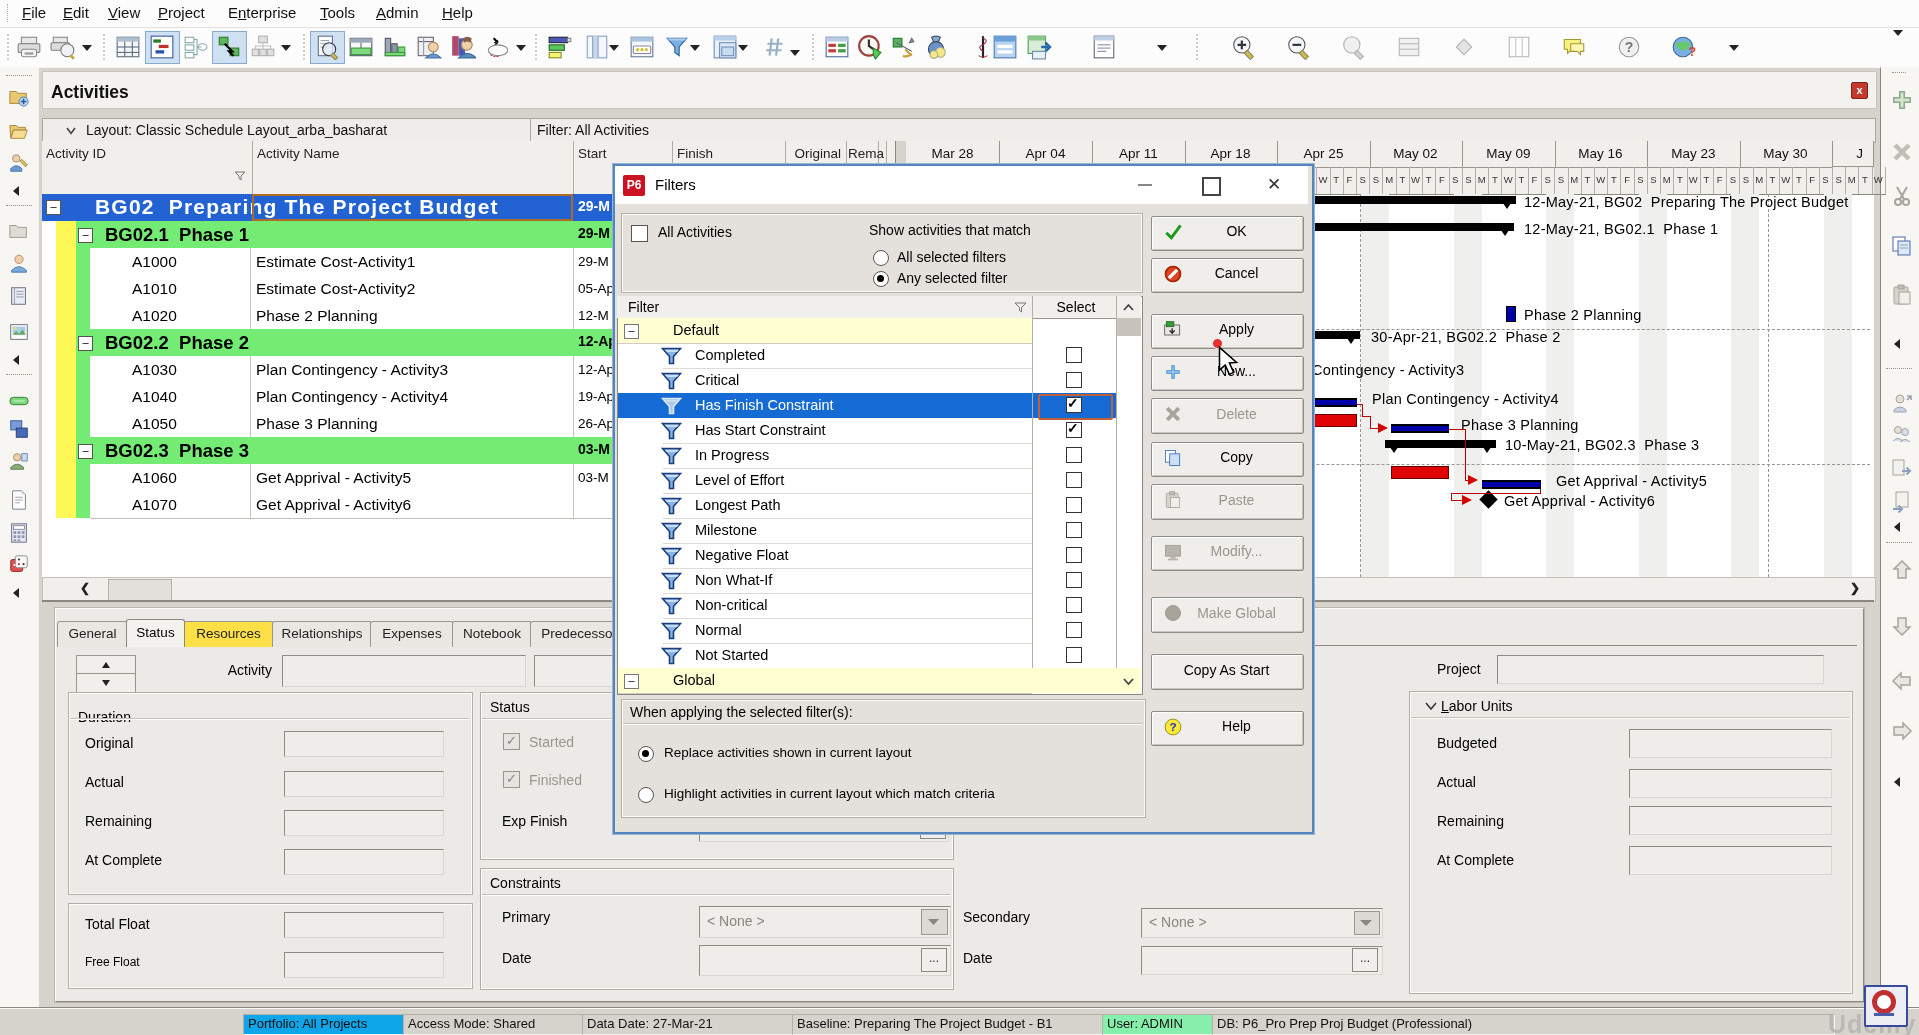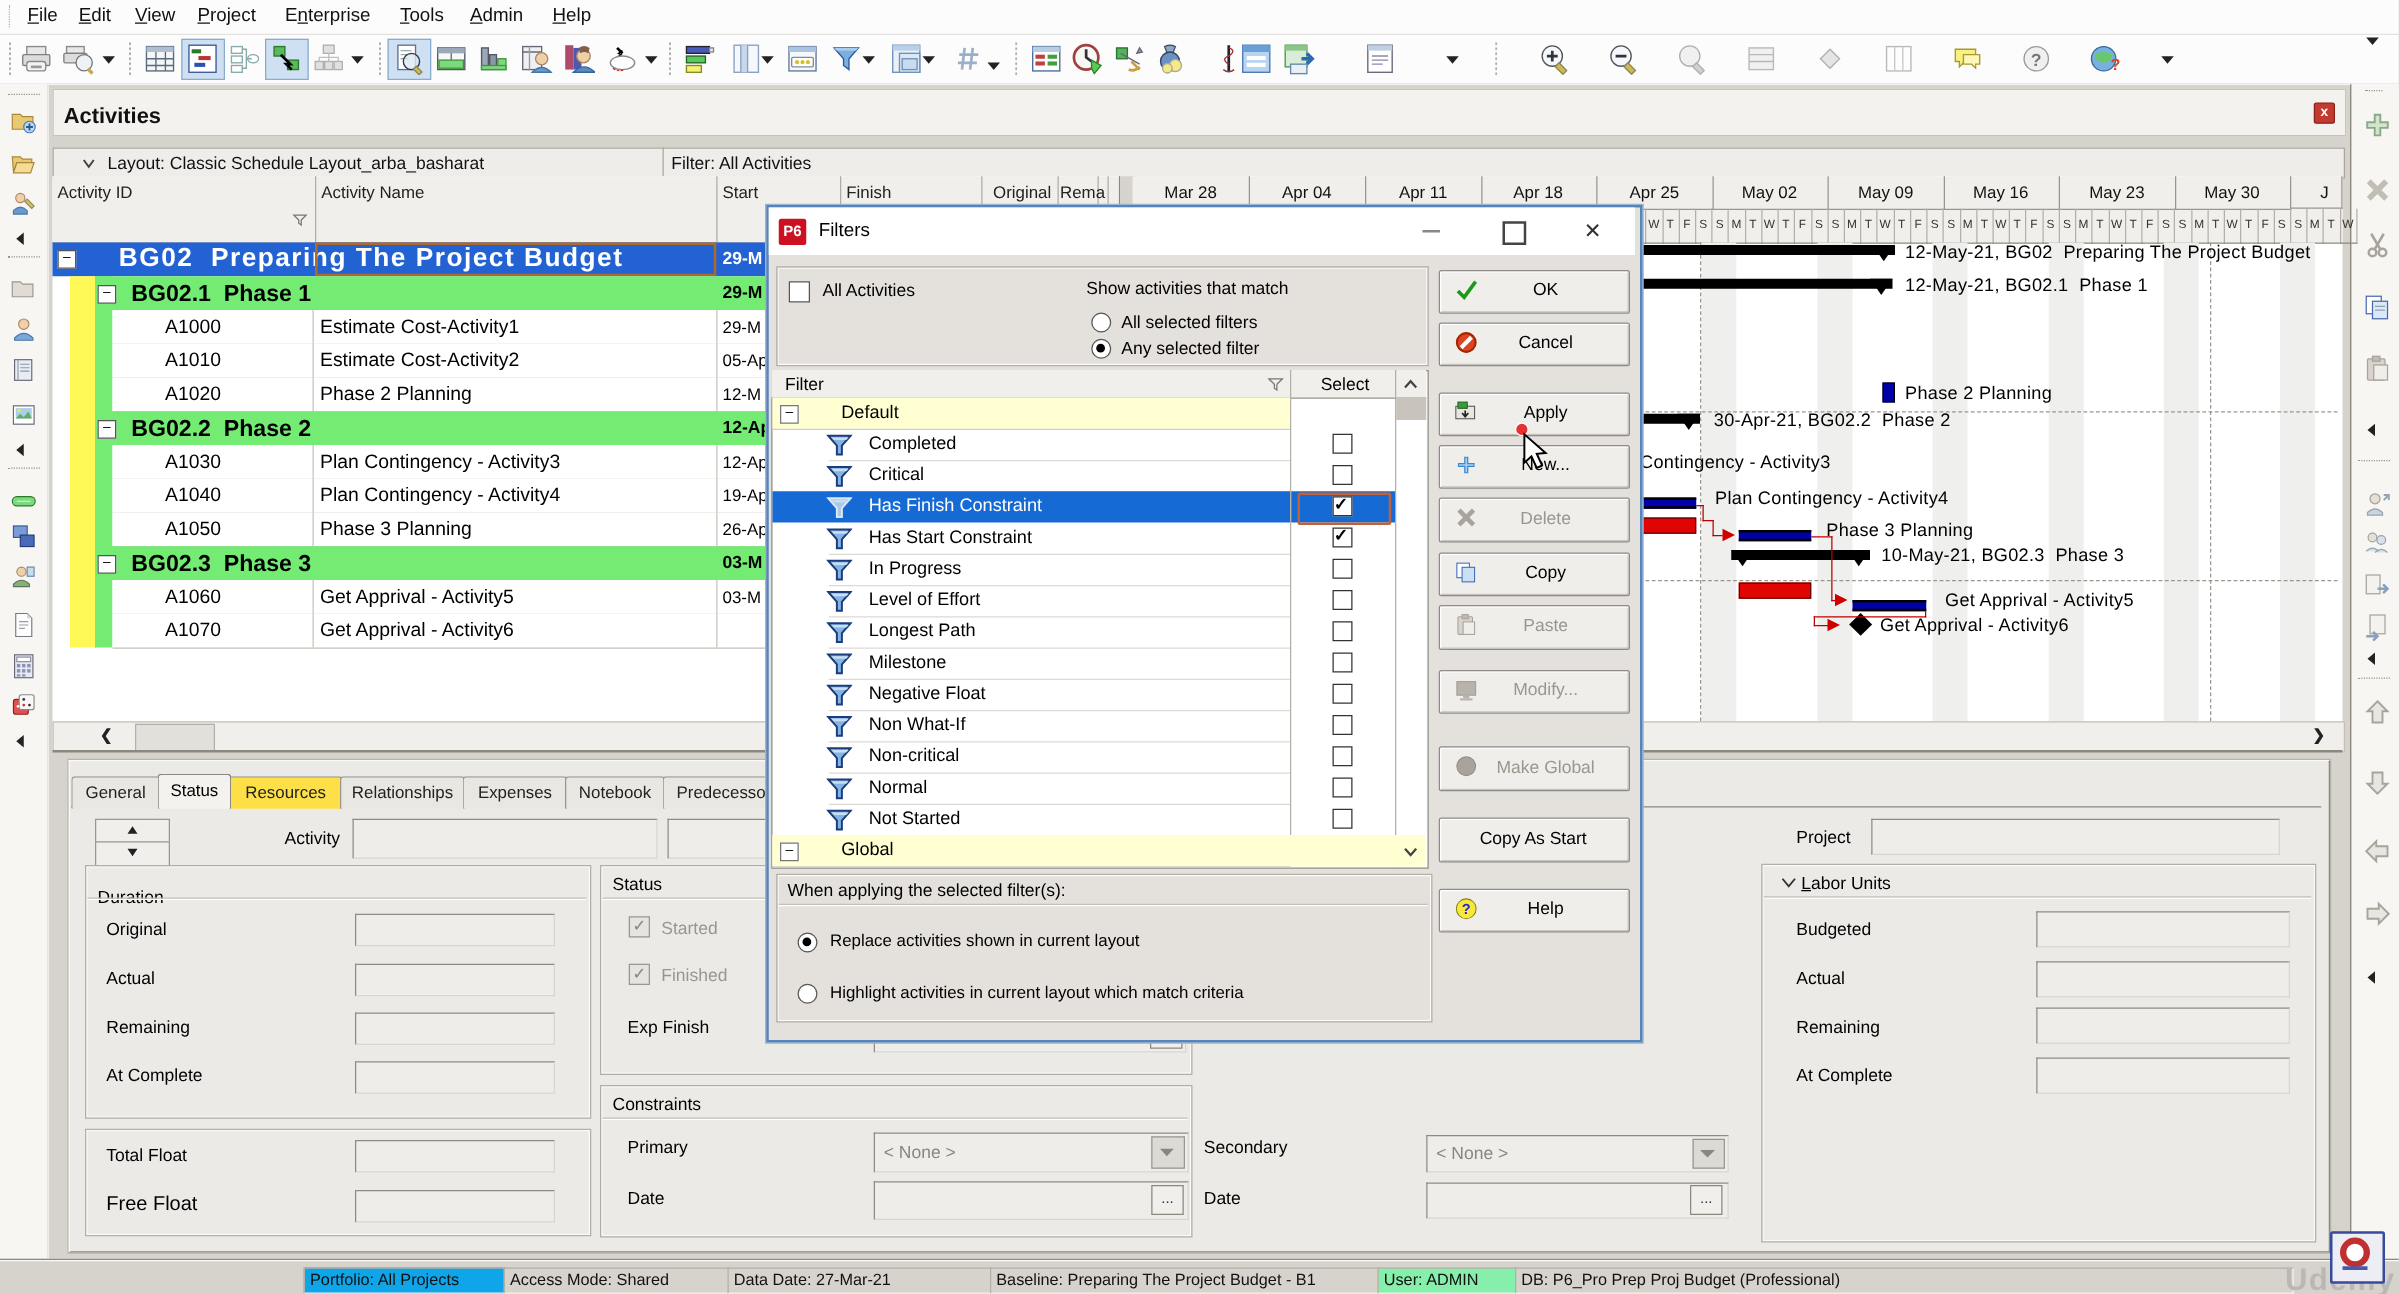--- a/index.html
+++ b/index.html
@@ -698,21 +698,21 @@
 <div class="a inset" style="left:284px;top:731px;width:158px;height:24px;"></div>
 <div class="a" style="left:85px;top:774px;font-size:14px;color:#000;">Actual</div>
 <div class="a inset" style="left:284px;top:771px;width:158px;height:24px;"></div>
 <div class="a" style="left:85px;top:813px;font-size:14px;color:#000;">Remaining</div>
 <div class="a inset" style="left:284px;top:810px;width:158px;height:24px;"></div>
 <div class="a" style="left:85px;top:852px;font-size:14px;color:#000;">At Complete</div>
 <div class="a inset" style="left:284px;top:849px;width:158px;height:24px;"></div>
 <div class="a gbox" style="left:68px;top:903px;width:403px;height:84px;"></div>
 <div class="a" style="left:85px;top:916px;font-size:14px;color:#000;">Total Float</div>
 <div class="a inset" style="left:284px;top:912px;width:158px;height:24px;"></div>
-<div class="a" style="left:85px;top:955px;font-size:16px;color:#000;">Free Float</div>
+<div class="a" style="left:85px;top:955px;font-size:12px;color:#000;">Free Float</div>
 <div class="a inset" style="left:284px;top:952px;width:158px;height:24px;"></div>
 <div class="a gbox" style="left:480px;top:692px;width:472px;height:166px;"></div>
 <div class="a" style="left:490px;top:699px;font-size:14px;color:#000;white-space:nowrap;">Status</div>
 <div class="a" style="left:482px;top:718px;width:468px;height:1px;background:#c4c0b8;box-shadow:0 1px 0 #fff;"></div>
 <div class="a" style="left:503px;top:733px;width:15px;height:15px;background:#e6e4e0;border:1px solid #9a968e;color:#8a867e;font-size:13px;line-height:14px;text-align:center;">✓</div>
 <div class="a" style="left:529px;top:734px;font-size:14px;color:#9a968e;">Started</div>
 <div class="a" style="left:503px;top:771px;width:15px;height:15px;background:#e6e4e0;border:1px solid #9a968e;color:#8a867e;font-size:13px;line-height:14px;text-align:center;">✓</div>
 <div class="a" style="left:529px;top:772px;font-size:14px;color:#9a968e;">Finished</div>
 <div class="a" style="left:502px;top:813px;font-size:14px;color:#000;">Exp Finish</div>
 <div class="a inset" style="left:699px;top:813px;width:248px;height:27px;"></div>

